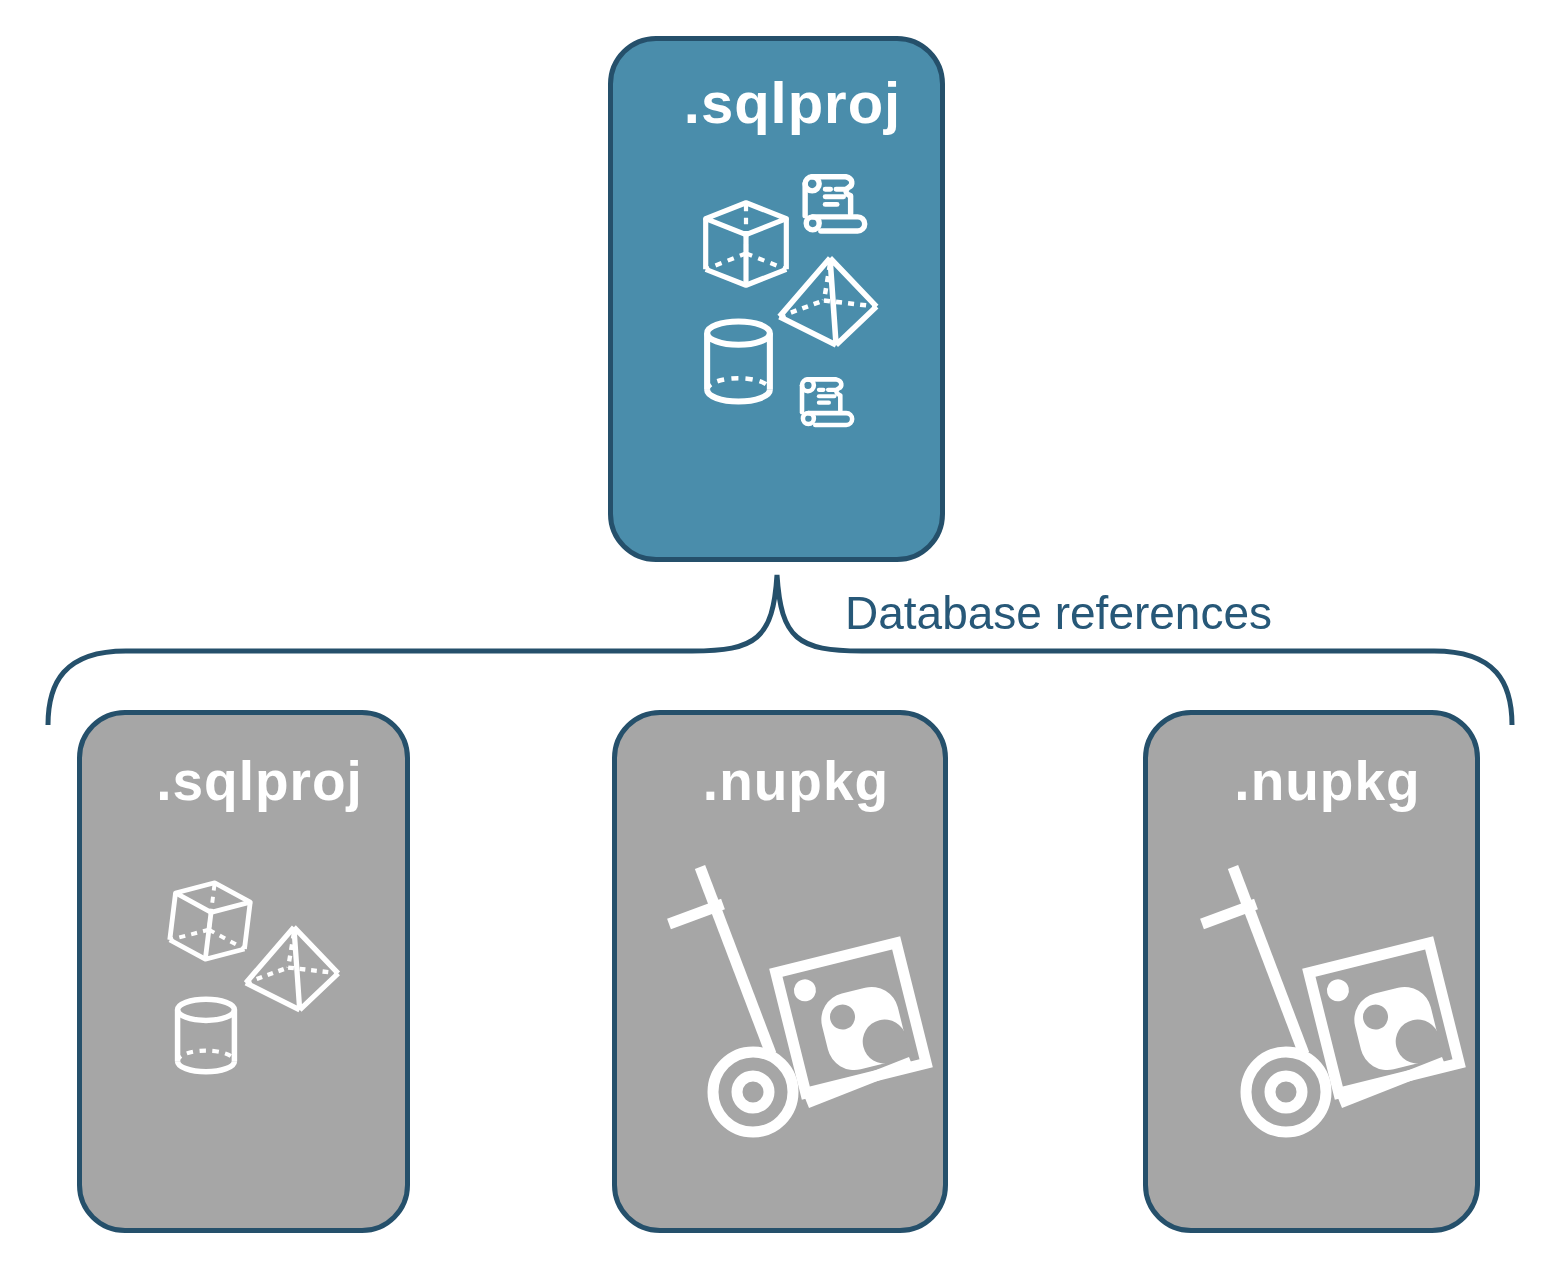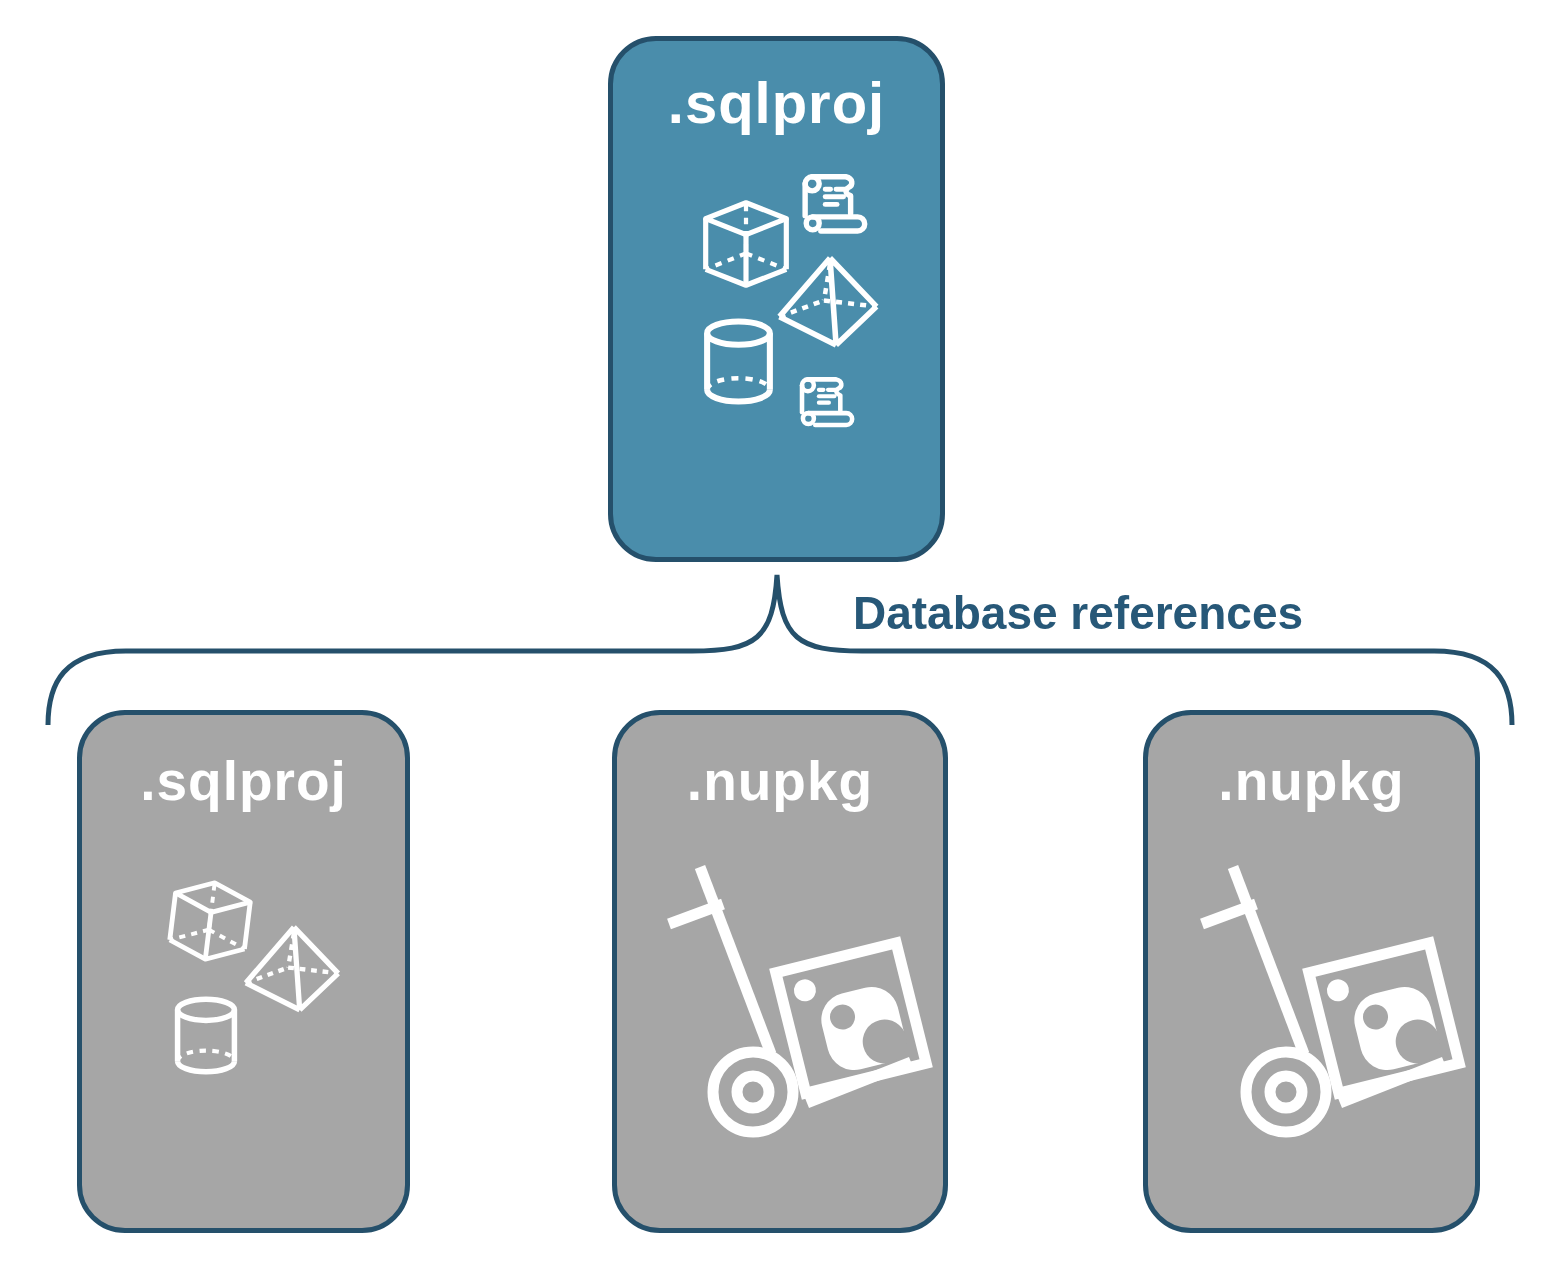--- a/index.html
+++ b/index.html
@@ -19,29 +19,29 @@
     position:absolute;box-sizing:border-box;
     border:5px solid var(--line-navy);border-radius:48px;
   }
   .node-root{left:608px;top:36px;width:337px;height:526px;background:var(--accent-teal);}
   .node-child{background:var(--node-gray);}
   .node-child-1{left:77px;top:710px;width:333px;height:523px;}
   .node-child-2{left:612px;top:710px;width:336px;height:523px;}
   .node-child-3{left:1143px;top:710px;width:337px;height:523px;}
   .node-title{
     width:100%;text-align:center;color:var(--icon-white);
-    font-weight:bold;letter-spacing:1px;
+    font-weight:bold;letter-spacing:1px;margin-left:16px;
   }
   .node-root .node-title{margin-top:28px;font-size:58px;}
   .node-child .node-title{margin-top:34px;font-size:55px;}
   .icon{position:absolute;}
   .brace{position:absolute;left:40px;top:565px;width:1480px;height:170px;}
   .connector-label{
     position:absolute;left:845px;top:586px;
-    font-size:46px;font-weight:bold;color:var(--label-navy);white-space:nowrap;margin-left:8px;
+    font-size:46px;font-weight:normal;color:var(--label-navy);white-space:nowrap;
   }
   svg{display:block;overflow:visible;}
 </style>
 </head>
 <body>
 
 <div class="canvas">
 
   <div class="node node-root">
     <div class="node-title">.sqlproj</div>

